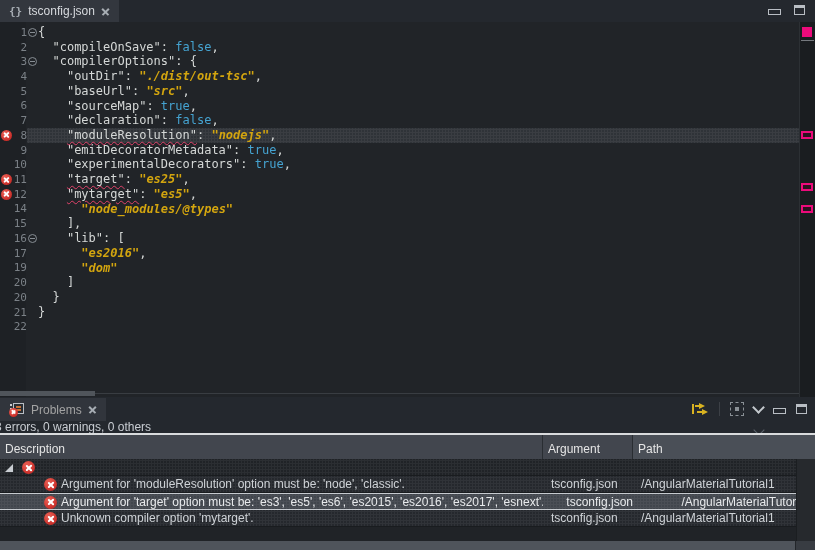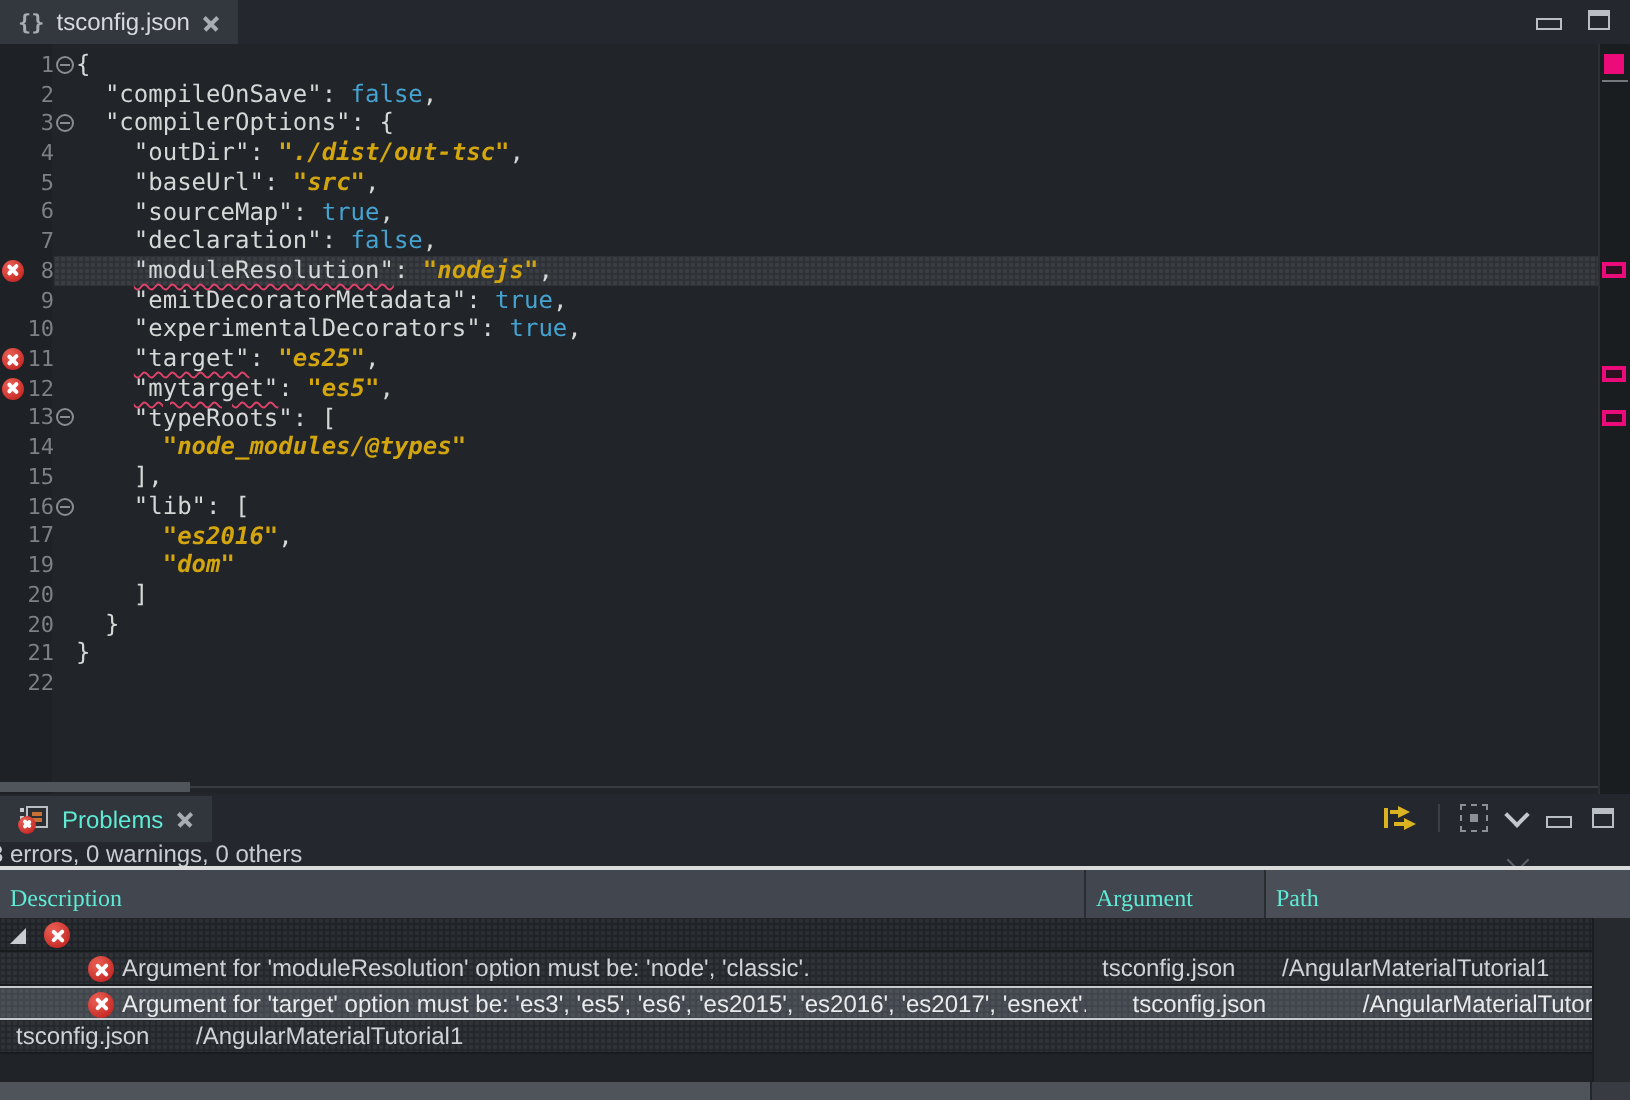--- a/index.html
+++ b/index.html
@@ -48,21 +48,21 @@
   .htrack{position:absolute;left:0;bottom:3px;width:100%;height:1px;background:#393D42;}
   .hthumb{position:absolute;left:0;bottom:1px;width:95px;height:5px;background:#50555B;}
   #ruler{position:absolute;right:0;top:0;width:16px;height:100%;background-color:#1A1D20;border-left:1px solid #2C3034;box-sizing:border-box;}
   .rsq{position:absolute;right:3px;top:5px;width:10px;height:10px;background:var(--accent_pink,#EC0B7B);}
   .rhr{position:absolute;left:1px;right:1px;top:18px;height:1px;background:#75797E;}
   .rmark{position:absolute;right:2px;width:8px;height:4px;border:2px solid var(--accent_pink,#EC0B7B);background:#2B1220;}
 
   
   .problems{position:absolute;left:0;top:397px;width:815px;height:153px;background-color:#24282E;}
   .ptab{position:absolute;left:0;top:1px;height:23px;display:flex;align-items:center;gap:6px;
-        padding:0 9px;background-color:#31353C;color:#5eead4;font-size:12px;}
+        padding:0 9px;background-color:#31353C;color:#a3a3a3;font-size:12px;}
   .picon{position:relative;width:16px;height:14px;}
   .psheet{position:absolute;left:4px;top:0;width:11px;height:11px;border:1px solid #B9BEC4;background:#2A2E33;box-sizing:border-box;}
   .psheet::before{content:"";position:absolute;left:2px;top:2px;width:5px;height:2px;background:#C87137;box-shadow:0 3px 0 #C87137;}
   .pdots{position:absolute;left:1px;top:1px;width:2px;height:2px;background:#C8CCD0;box-shadow:0 4px 0 #C8CCD0;}
   .pbadge{position:absolute;left:0;bottom:0;width:9px;height:9px;}
   .ptools{position:absolute;right:8px;top:4px;display:flex;align-items:center;gap:10px;height:16px;}
   .vsep{width:1px;height:14px;background:#3C4046;}
   .filt{position:relative;width:17px;height:12px;}
   .filt .bar{position:absolute;left:0;top:1px;width:2px;height:10px;background:#D9B321;}
   .filt .a1,.filt .a2{position:absolute;width:0;height:0;border-top:3px solid transparent;border-bottom:3px solid transparent;border-left:6px solid #D9B321;}
@@ -70,21 +70,21 @@
   .filt .a2{left:10px;top:6px;}
   .filt .t1{position:absolute;left:3px;top:2px;width:5px;height:2px;background:#D9B321;}
   .filt .t2{position:absolute;left:5px;top:8px;width:6px;height:2px;background:#D9B321;}
   .focus-ico{position:relative;width:12px;height:12px;border:1px dashed #8A9096;}
   .focus-ico::after{content:"";position:absolute;left:4px;top:4px;width:4px;height:4px;background:#8A9096;}
   .chev{width:7px;height:7px;border-right:2px solid #C3C8CD;border-bottom:2px solid #C3C8CD;transform:rotate(45deg);margin-top:-4px;}
   .psummary{position:absolute;left:-5px;top:23px;font-size:12px;color:#C9CDD3;white-space:nowrap;}
   .sortchev{position:absolute;left:755px;top:29px;width:7px;height:7px;border-right:1.5px solid #5C636B;border-bottom:1.5px solid #5C636B;transform:rotate(45deg);}
 
   .grid{position:absolute;left:0;top:36px;right:0;bottom:0;border-top:2px solid #D9DBDD;background-color:#202327;box-sizing:border-box;}
-  .ghead{position:absolute;top:0;left:0;right:0;height:28px;background-color:#42464E;display:flex;color:#5eead4;font-size:12px;font-family:Liberation Serif, serif;}
+  .ghead{position:absolute;top:0;left:0;right:0;height:28px;background-color:#42464E;display:flex;color:#e5e5e5;font-size:12px;}
   .hcell{display:flex;align-items:center;padding-left:5px;border-right:1px solid #292D32;box-sizing:border-box;}
   .hcell.hdesc{width:543px;}
   .hcell.hres{width:90px;}
   .hcell.hpath{flex:1;background-color:#4A4F57;border-right:none;}
   #gbody{position:absolute;top:24px;left:0;right:0;bottom:9px;overflow:hidden;}
   .trow{position:relative;height:17px;display:flex;align-items:center;font-size:12px;color:#CFD3D7;
         background-color:#25282D;border-bottom:1px solid #191C1F;box-sizing:border-box;}
   .trow.group{background-color:#202327;display:block;line-height:16px;}
   .trow.sel{background-color:#41464D;border-top:1px solid #C6CACF;border-bottom:1px solid #C6CACF;color:#E8EAEC;text-align:right;}
   .garrow{position:absolute;left:5px;top:5px;width:8px;height:8px;background:#C9CDD2;clip-path:polygon(100% 0,100% 100%,0 100%);}
@@ -214,30 +214,20 @@
           <div class="line">
             <span class="gmark xicon"></span>
             <span class="lnum">12</span>
             <span class="lbody">
               <span class="foldc"></span>
               <pre class="codeln"><span class="tok p">    </span><span class="tok e">"mytarget"</span><span class="tok p">: </span><span class="tok s">"es5"</span><span class="tok p">,</span></pre>
             </span>
           </div>
           <div class="line">
             <span class="gmark"></span>
-            <span class="lnum">13</span>
-            <span class="lbody">
-              <span class="foldc">
-                <span class="fold"></span>
-              </span>
-              <pre class="codeln"><span class="tok p">    </span><span class="tok k">"typeRoots"</span><span class="tok p">: [</span></pre>
-            </span>
-          </div>
-          <div class="line">
-            <span class="gmark"></span>
             <span class="lnum">14</span>
             <span class="lbody">
               <span class="foldc"></span>
               <pre class="codeln"><span class="tok p">      </span><span class="tok s">"node_modules/@types"</span></pre>
             </span>
           </div>
           <div class="line">
             <span class="gmark"></span>
             <span class="lnum">15</span>
             <span class="lbody">
@@ -364,20 +354,21 @@
             <div class="cdesc"><span class="rowerr xicon"></span><span>Argument for 'moduleResolution' option must be: 'node', 'classic'.</span></div>
             <div class="cres">tsconfig.json</div>
             <div class="cpath">/AngularMaterialTutorial1</div>
           </div>
           <div class="trow texture sel">
             <div class="cdesc"><span class="rowerr xicon"></span><span>Argument for 'target' option must be: 'es3', 'es5', 'es6', 'es2015', 'es2016', 'es2017', 'esnext'.</span></div>
             <div class="cres">tsconfig.json</div>
             <div class="cpath">/AngularMaterialTutorial1</div>
           </div>
           <div class="trow texture">
+            <div class="cdesc"><span class="rowerr xicon"></span><span>Unknown compiler option 'mytarget'.</span></div>
             <div class="cres">tsconfig.json</div>
             <div class="cpath">/AngularMaterialTutorial1</div>
           </div>
         </div>
       <div class="vscroll"></div>
       <div class="hstrip">
         <div class="hcorner"></div>
       </div>
     </div>
   </div>

